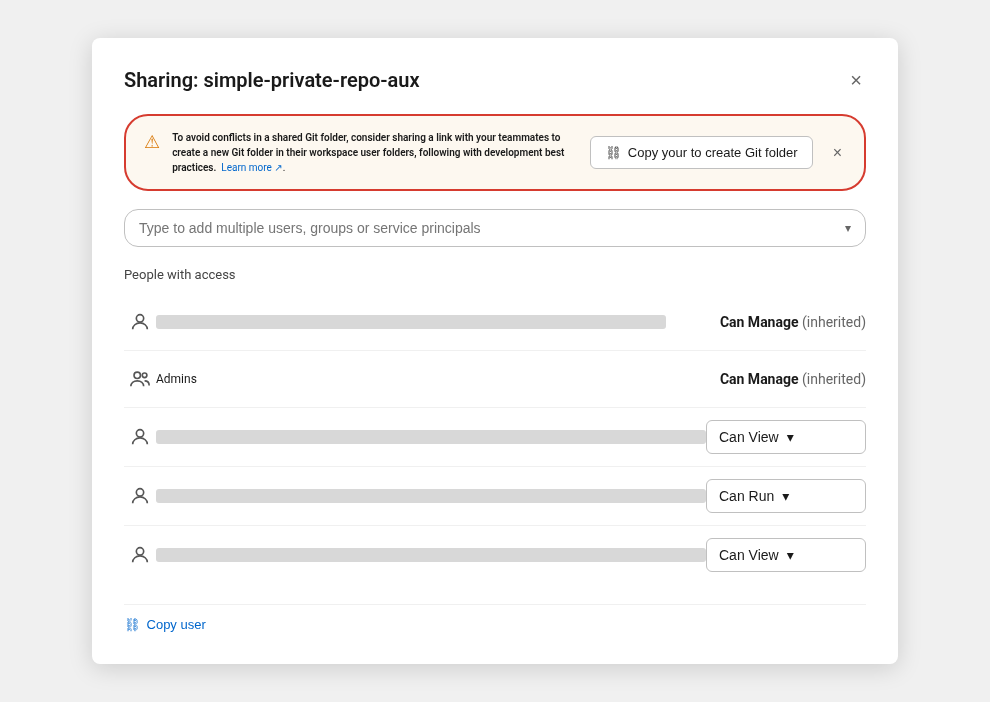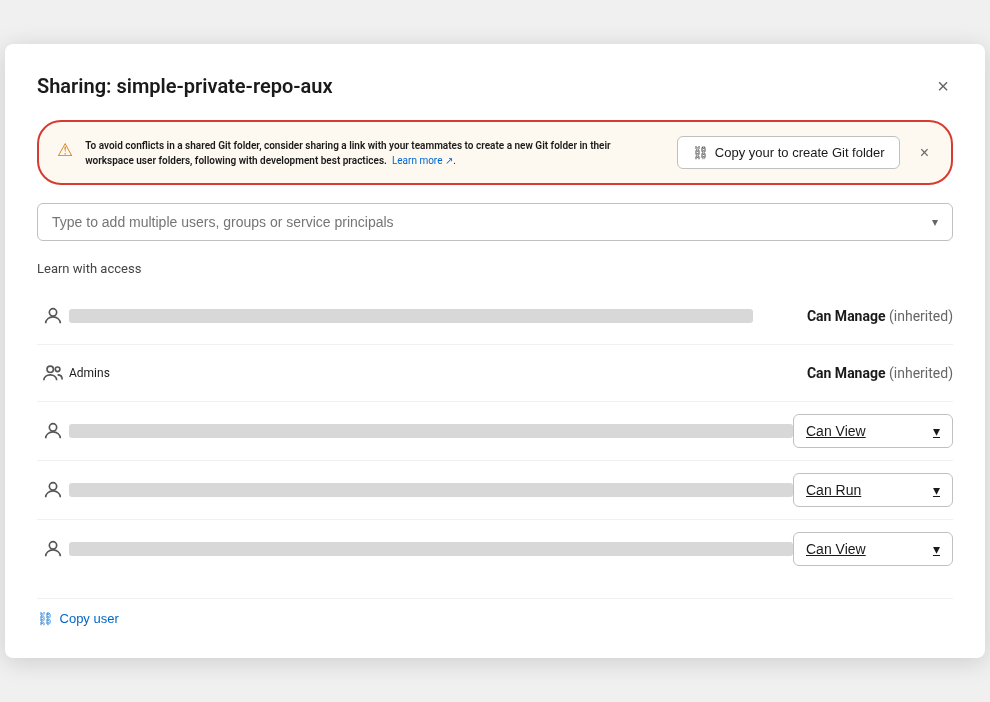--- a/index.html
+++ b/index.html
@@ -9,21 +9,21 @@
       align-items: center;
       justify-content: center;
       min-height: 100vh;
       font-family: -apple-system, BlinkMacSystemFont, 'Segoe UI', Roboto, sans-serif;
       font-size: 14px;
       color: #1a1a1a;
     }
     .dialog {
       background: #ffffff;
       border-radius: 8px;
-      width: 980px;
+      width: 806px;
       padding: 28px 32px 32px 32px;
       position: relative;
       box-shadow: 0 4px 24px rgba(0,0,0,0.15);
     }
     .dialog-header {
       display: flex;
       align-items: center;
       justify-content: space-between;
       margin-bottom: 20px;
     }
@@ -110,21 +110,21 @@
       margin-bottom: 18px;
     }
     .permission-info a {
       color: #0066cc;
       text-decoration: none;
     }
 
     
     .search-container {
       border: 1px solid #c0c0c0;
-      border-radius: 6px;
+      border-radius: 14px;
       display: flex;
       align-items: center;
       padding: 10px 14px;
       margin-bottom: 20px;
       background: #fff;
       cursor: text;
     }
     .search-input {
       flex: 1;
       border: none;
@@ -195,31 +195,30 @@
     }
 
     .permission-inherited {
       color: #666;
       font-weight: 400;
     }
 
     .permission-dropdown {
       display: flex;
       align-items: center;
-      justify-content: space-between;
+      justify-content: flex-start;
       border: 1px solid #c0c0c0;
       border-radius: 6px;
       padding: 8px 12px;
       background: #fff;
       cursor: pointer;
       font-size: 14px;
       color: #1a1a1a;
       min-width: 160px;
       gap: 8px;
-      text-decoration: underline;
     }
 
     
     .footer {
       margin-top: 20px;
       padding-top: 12px;
       border-top: 1px solid #f0f0f0;
     }
     .copy-link-btn {
       background: none;
@@ -257,21 +256,21 @@
     </button>
     <button class="banner-close-btn">×</button>
   </div>
 
 
   <div class="search-container">
     <input class="search-input" type="text" placeholder="Type to add multiple users, groups or service principals" style="">
     <span class="search-chevron">▾</span>
   </div>
 
-  <div class="section-label">Learn with access</div>
+  <div class="section-label">People with access</div>
 
   <div class="people-list">
 
     <div class="person-row">
       <div class="person-icon">
         <svg width="22" height="22" viewBox="0 0 24 24" fill="none" stroke="#555" stroke-width="1.8">
           <circle cx="12" cy="8" r="4"></circle>
           <path d="M4 20c0-4 3.6-7 8-7s8 3 8 7"></path>
         </svg>
       </div>

